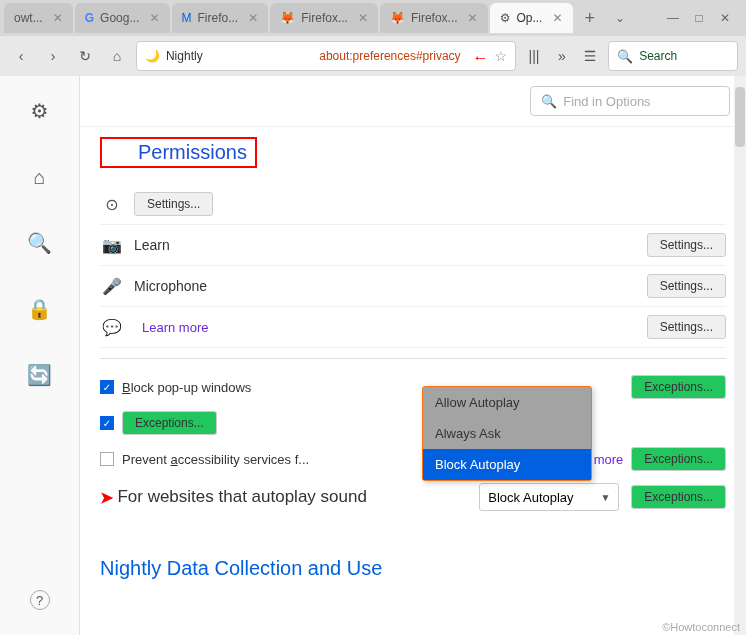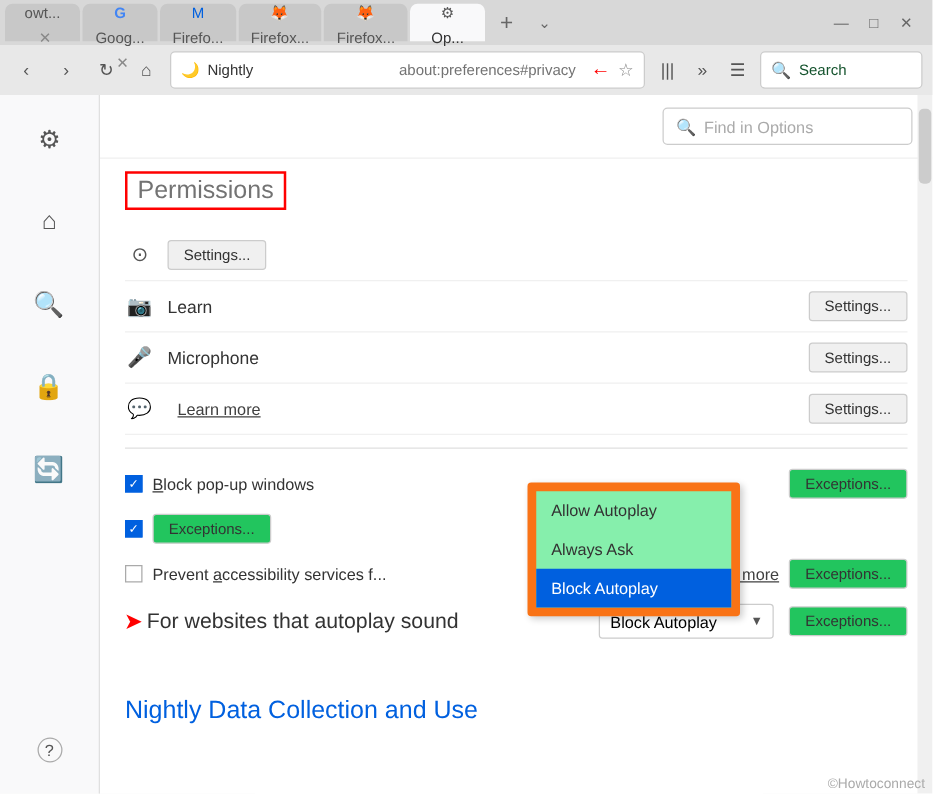--- a/index.html
+++ b/index.html
@@ -1,21 +1,21 @@
 <!DOCTYPE html>
 <html><head>
   <meta charset="utf-8">
   <style>
     * { box-sizing: border-box; margin: 0; padding: 0; }
     body { font-family: Arial, sans-serif; font-size: 14px; background: #f9f9fa; width: 746px; height: 635px; overflow: hidden; position: relative; }
 
     
     .browser-chrome { background: #e8e8e8; }
     .tab-bar { display: flex; align-items: center; height: 36px; background: #d8d8d8; padding: 0 4px; gap: 2px; }
-    .tab { display: flex; align-items: center; height: 30px; padding: 0 10px; border-radius: 6px 6px 0 0; font-size: 12px; background: #c8c8c8; color: #555; gap: 6px; min-width: 60px; cursor: pointer; flex-direction: column; }
+    .tab { display: flex; align-items: center; height: 30px; padding: 0 10px; border-radius: 6px 6px 0 0; font-size: 12px; background: #c8c8c8; color: #555; gap: 6px; min-width: 60px; cursor: pointer; }
     .tab.active { background: #f9f9fa; color: #333; }
     .tab .close-btn { color: #888; font-size: 12px; margin-left: 4px; }
     .tab-add { padding: 0 10px; font-size: 18px; color: #666; cursor: pointer; }
     .tab-chevron { padding: 0 8px; font-size: 12px; color: #666; cursor: pointer; }
     .window-controls { margin-left: auto; display: flex; gap: 8px; padding-right: 8px; }
     .win-btn { width: 18px; height: 18px; display: flex; align-items: center; justify-content: center; font-size: 12px; color: #666; cursor: pointer; }
 
     .nav-bar { display: flex; align-items: center; height: 40px; background: #e8e8e8; padding: 0 8px; gap: 6px; }
     .nav-btn { width: 26px; height: 26px; display: flex; align-items: center; justify-content: center; color: #555; cursor: pointer; font-size: 14px; border-radius: 4px; }
     .address-bar { flex: 1; display: flex; align-items: center; background: white; border: 1px solid #ccc; border-radius: 4px; height: 30px; padding: 0 8px; gap: 6px; position: relative; }
@@ -46,21 +46,21 @@
     .find-bar { display: flex; justify-content: flex-end; padding: 10px 16px; border-bottom: 1px solid #f0f0f0; }
     .find-input { display: flex; align-items: center; border: 1px solid #ccc; border-radius: 4px; height: 30px; padding: 0 10px; gap: 6px; width: 200px; background: white; }
     .find-input .magnify { font-size: 13px; color: #888; }
     .find-input .find-text { font-size: 13px; color: #aaa; }
 
     
     .permissions-section { padding: 10px 20px 20px 20px; }
     .permission-row { display: flex; align-items: center; padding: 8px 0; border-bottom: 1px solid #f0f0f0; }
     .permission-icon { width: 24px; margin-right: 10px; color: #555; font-size: 16px; text-align: center; }
     .permission-label { flex: 1; color: #333; }
-    .permission-link { color: #404040; text-decoration: underline; margin-left: 8px; cursor: pointer; font-size: 13px; }
+    .permission-link { color: #6d28d9; margin-left: 8px; cursor: pointer; font-size: 13px; }
     .settings-btn { background: #f0f0f0; border: 1px solid #ccc; border-radius: 3px; padding: 4px 12px; font-size: 12px; cursor: pointer; color: #333; }
 
     
     .notif-sub { display: flex; align-items: center; padding: 6px 0 6px 34px; }
     .checkbox-empty { width: 14px; height: 14px; border: 1px solid #aaa; margin-right: 8px; background: white; display: inline-block; }
     .notif-text { font-size: 13px; color: #333; }
     .notif-nightly { font-weight: bold; color: #333; }
     .checkbox-row { display: flex; align-items: center; padding: 6px 0; }
     .checkbox-checked { width: 14px; height: 14px; border: 1px solid #0060df; background: #0060df; margin-right: 8px; display: inline-flex; align-items: center; justify-content: center; color: white; font-size: 10px; flex-shrink: 0; }
     .checkbox-unchecked { width: 14px; height: 14px; border: 1px solid #aaa; margin-right: 8px; display: inline-block; flex-shrink: 0; }
@@ -137,21 +137,21 @@
   </div>
 
   <div class="nav-bar">
     <div class="nav-btn">‹</div>
     <div class="nav-btn">›</div>
     <div class="nav-btn">↻</div>
     <div class="nav-btn">⌂</div>
     <div class="address-bar">
       <span class="browser-icon">🌙</span>
       <span class="address-text">Nightly</span>
-      <span class="address-text" style="color:#737373;">about:preferences#privacy</span>
+      <span class="address-text" style="color:#c2410c;">about:preferences#privacy</span>
       <span class="red-arrow">←</span>
       <span class="star-icon">☆</span>
     </div>
     <div class="toolbar-icons">
       <div class="toolbar-icon">|||</div>
       <div class="toolbar-icon">»</div>
       <div class="toolbar-icon">☰</div>
     </div>
     <div class="search-bar">
       <span style="color:#aaa;font-size:13px;">🔍</span>
@@ -188,21 +188,21 @@
 
     <div class="find-bar">
       <div class="find-input">
         <span class="magnify">🔍</span>
         <span class="find-text">Find in Options</span>
       </div>
     </div>
 
     <div class="permissions-section">
       <div style="border:2px solid red;display:inline-block;padding:2px 8px;margin-bottom:16px;">
-        <span style="font-size:20px;color:#737373;">Permissions</span>
+        <span style="font-size:20px;color:#1d4ed8;margin-left:28px;">Permissions</span>
       </div>
 
       
       <div class="permission-row">
         <span class="permission-icon">⊙</span>
         <button class="settings-btn">Settings...</button>
       </div>
 
       
       <div class="permission-row">
@@ -234,21 +234,21 @@
       <div class="checkbox-row">
         <span class="checkbox-checked">✓</span>
         <span class="checkbox-label"><u>B</u>lock pop-up windows</span>
         <button class="exceptions-btn">Exceptions...</button>
       </div>
 
       
       <div class="checkbox-row">
         <span class="checkbox-checked">✓</span>
 
-        <div class="dropdown-menu" style="position:absolute;top:310px;left:342px;z-index:200;min-width:170px;background:#86efac;border:7px solid #f97316;box-shadow:2px 2px 6px rgba(0,0,0,0.2);">
+        <div class="dropdown-menu" style="position:absolute;top:310px;left:342px;z-index:200;min-width:170px;background:#a3a3a3;border:1px solid #f97316;box-shadow:2px 2px 6px rgba(0,0,0,0.2);">
           <div class="dropdown-option">Allow Autoplay</div>
           <div class="dropdown-option">Always Ask</div>
           <div class="dropdown-option selected">Block Autoplay</div>
         </div>
         <button class="exceptions-btn">Exceptions...</button>
       </div>
 
       
       <div class="checkbox-row">
         <span class="checkbox-unchecked"></span>

